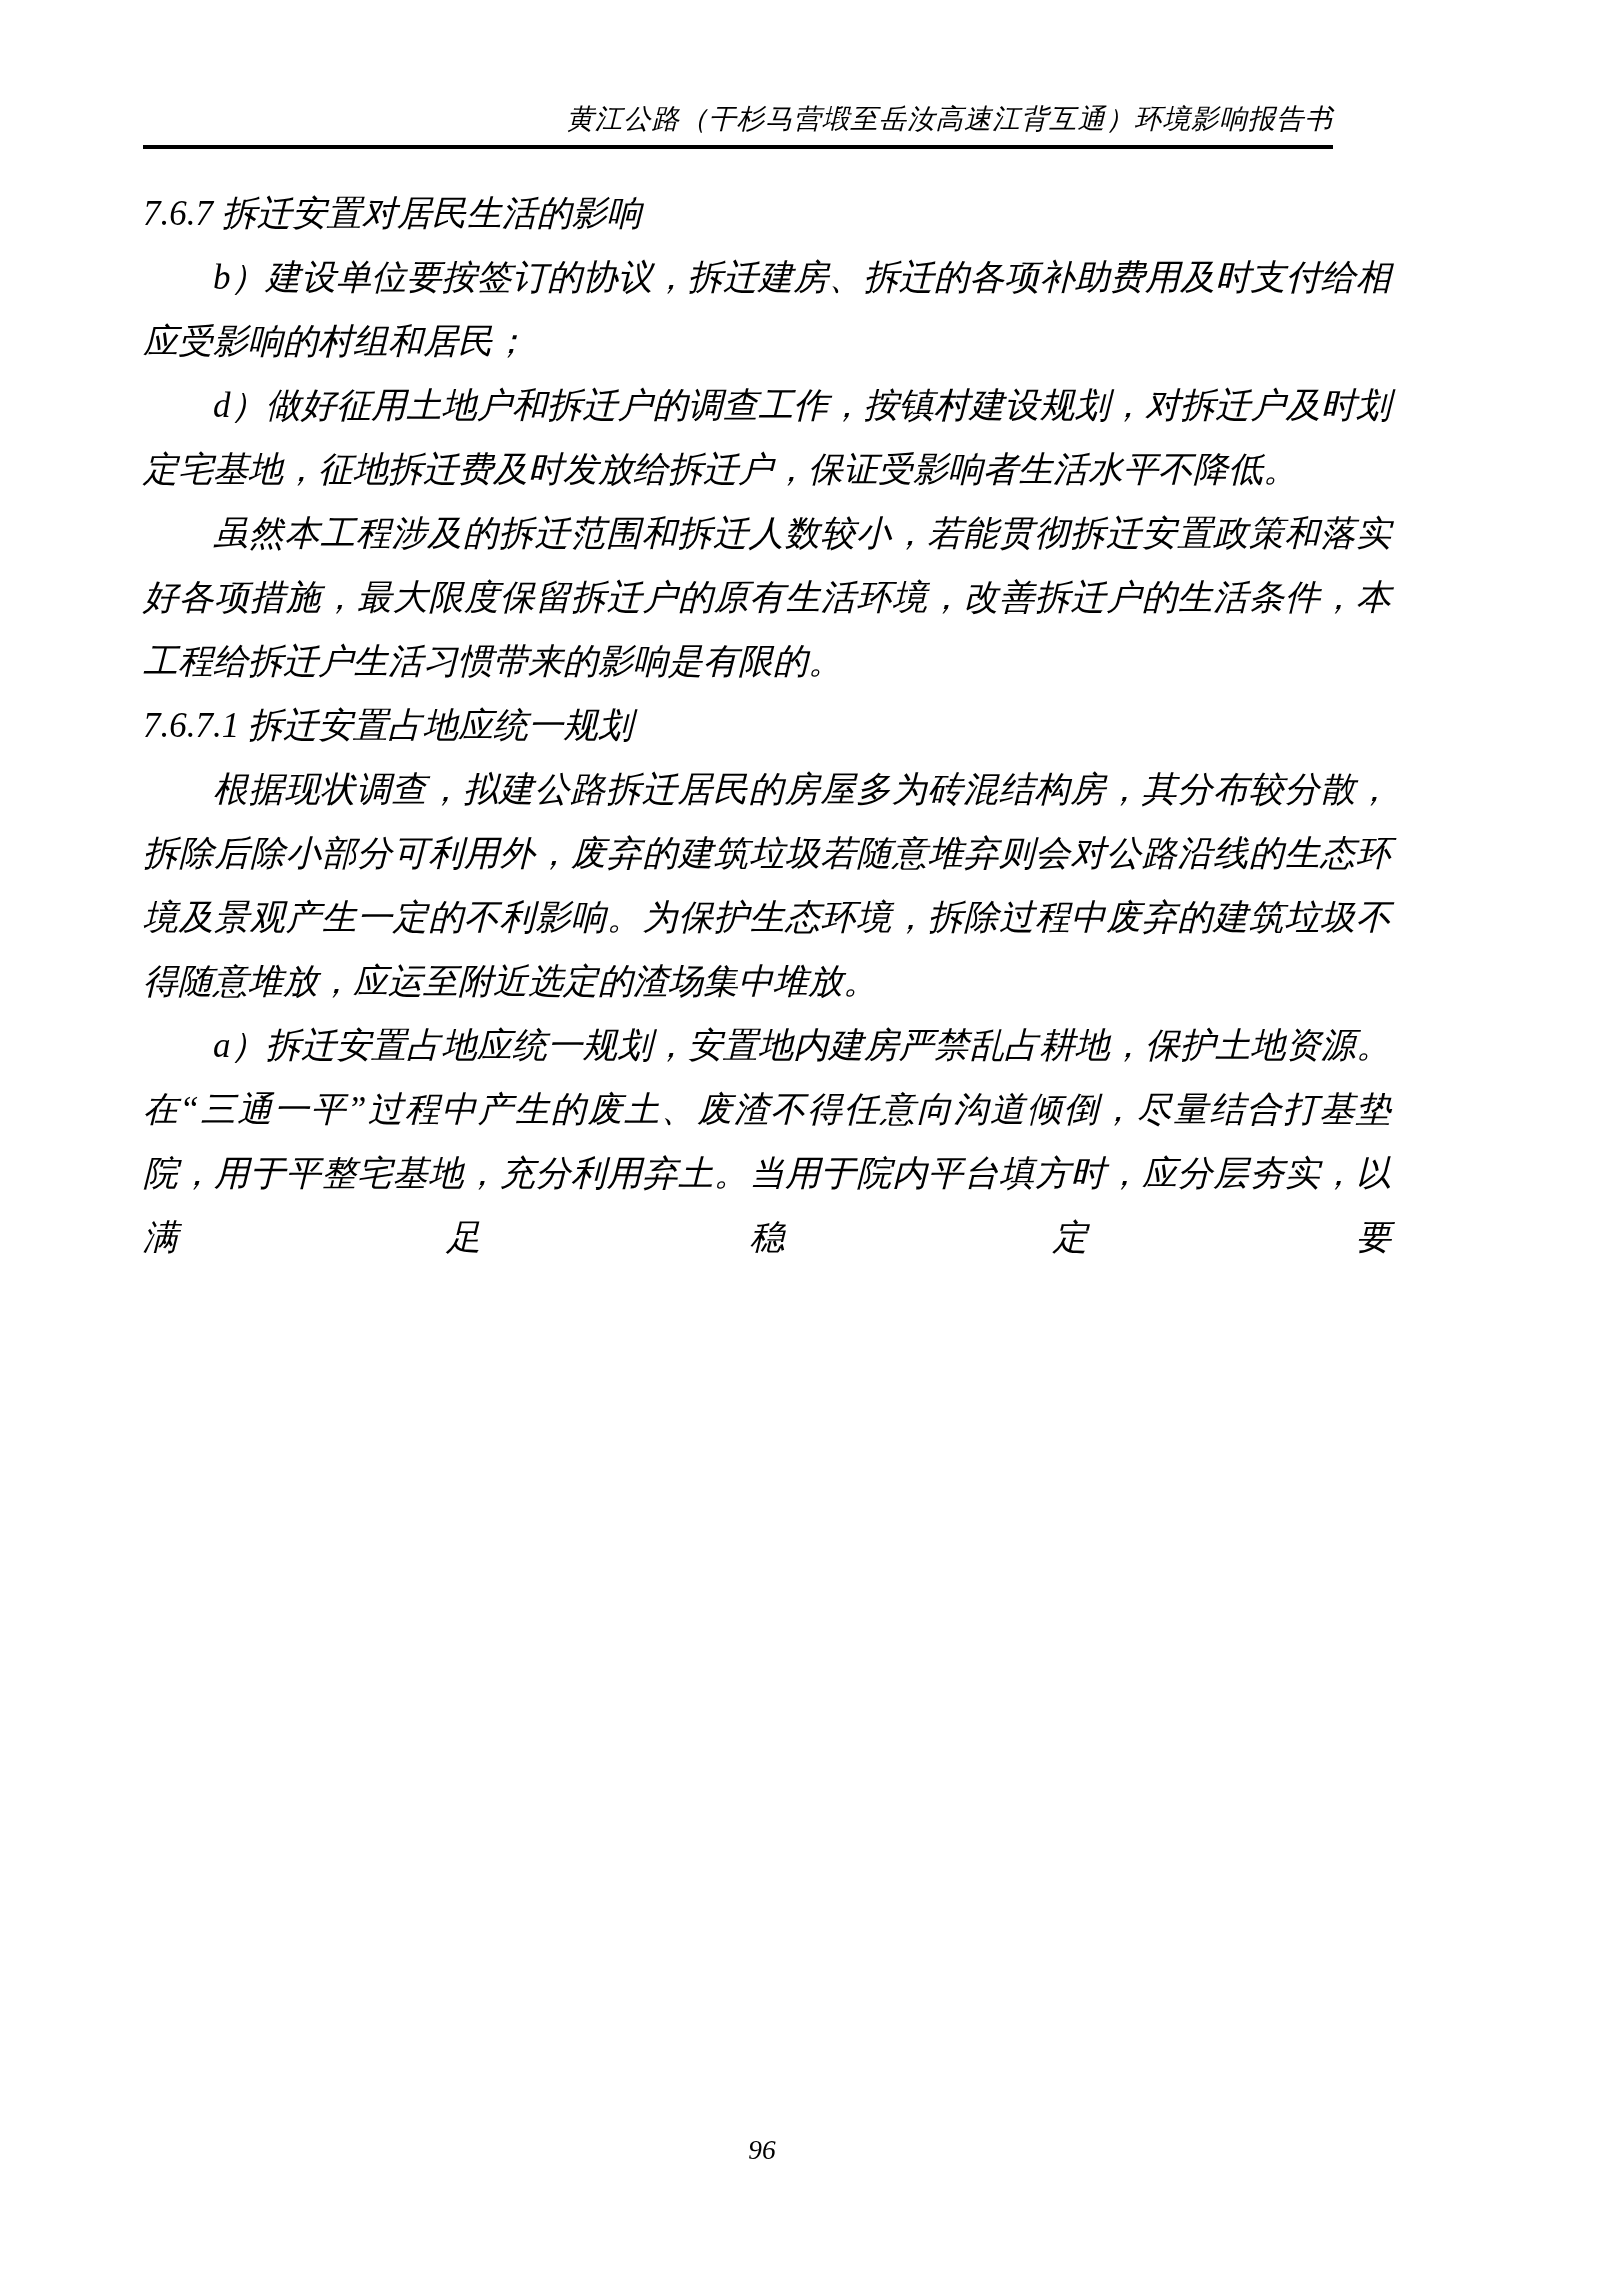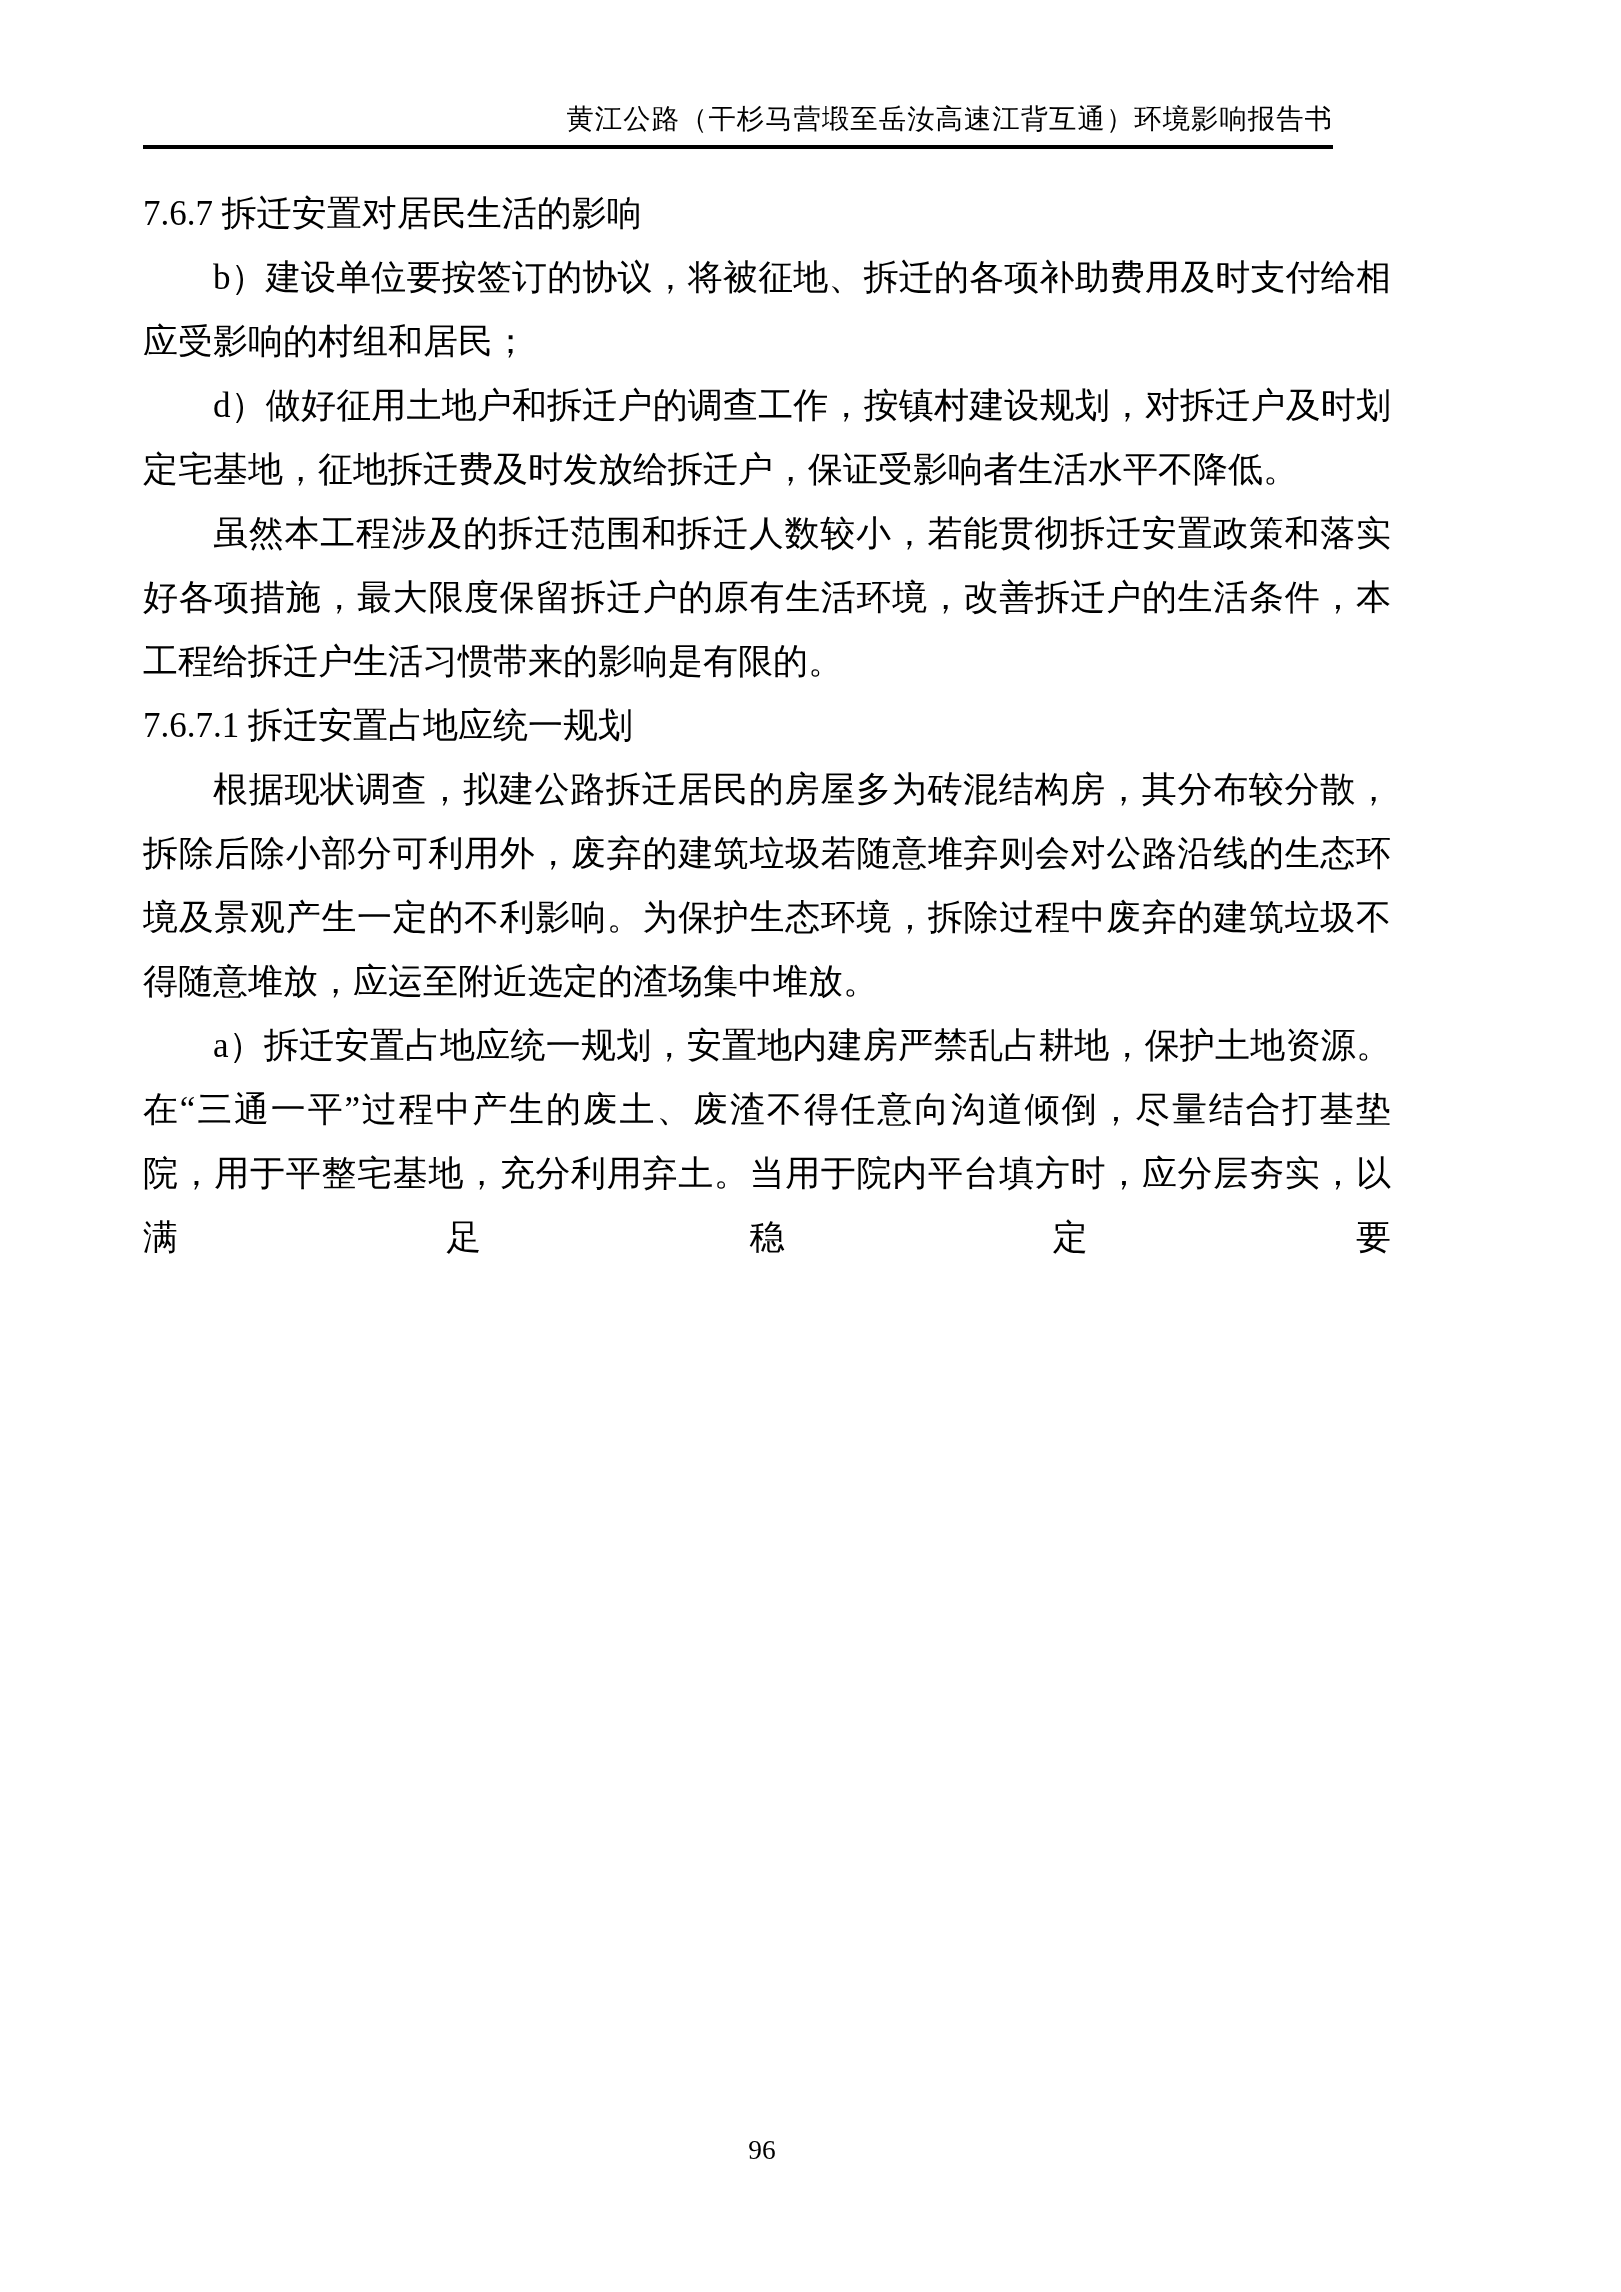--- a/index.html
+++ b/index.html
@@ -9,20 +9,21 @@
   }
   .page {
     position: relative;
     width: 1476px;
     height: 2293px;
     background: #ffffff;
     color: #000000;
     font-family: "Liberation Serif", "DejaVu Serif", serif;
     overflow: hidden;
     box-sizing: border-box;
+    font-style: italic;
   }
   
   .header {
     margin: 0 143px;
     padding-top: 102px;
   }
   .header-title {
     text-align: right;
     font-size: 27.4px;
     line-height: 35px;
@@ -79,21 +80,21 @@
     <div class="header-title">黄江公路（干杉马营塅至岳汝高速江背互通）环境影响报告书</div>
     <div class="header-rule"></div>
   </div>
 
   <main class="doc-body">
 
     <h2>7.6.7 拆迁安置对居民生活的影响</h2>
 
 
 
-    <p>b）建设单位要按签订的协议，将被征地、拆迁的各项补助费用及时支付给相应受影响的村组和居民；</p>
+    <p>b）建设单位要按签订的协议，拆迁建房、拆迁的各项补助费用及时支付给相应受影响的村组和居民；</p>
 
 
     <p>d）做好征用土地户和拆迁户的调查工作，按镇村建设规划，对拆迁户及时划定宅基地，征地拆迁费及时发放给拆迁户，保证受影响者生活水平不降低。</p>
 
     <p>虽然本工程涉及的拆迁范围和拆迁人数较小，若能贯彻拆迁安置政策和落实好各项措施，最大限度保留拆迁户的原有生活环境，改善拆迁户的生活条件，本工程给拆迁户生活习惯带来的影响是有限的。</p>
 
     <h2>7.6.7.1 拆迁安置占地应统一规划</h2>
 
     <p>根据现状调查，拟建公路拆迁居民的房屋多为砖混结构房，其分布较分散，拆除后除小部分可利用外，废弃的建筑垃圾若随意堆弃则会对公路沿线的生态环境及景观产生一定的不利影响。为保护生态环境，拆除过程中废弃的建筑垃圾不得随意堆放，应运至附近选定的渣场集中堆放。</p>
 

